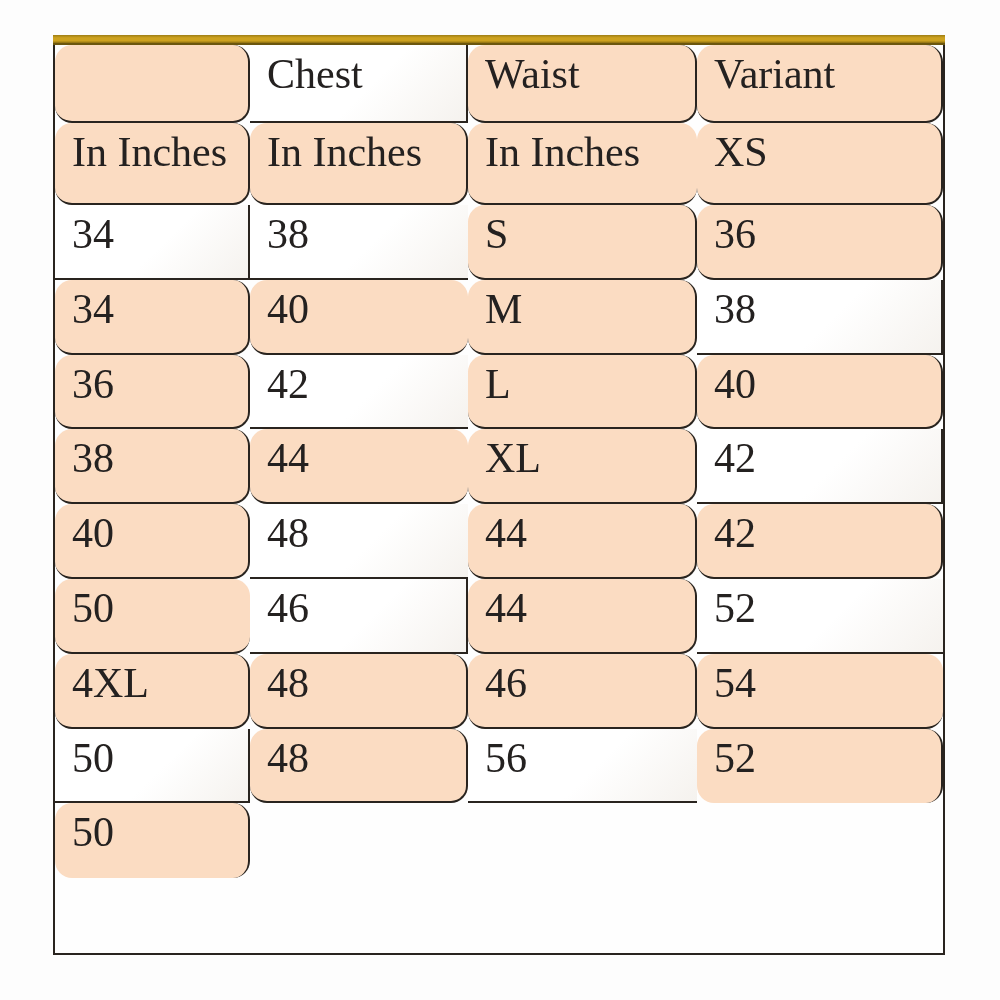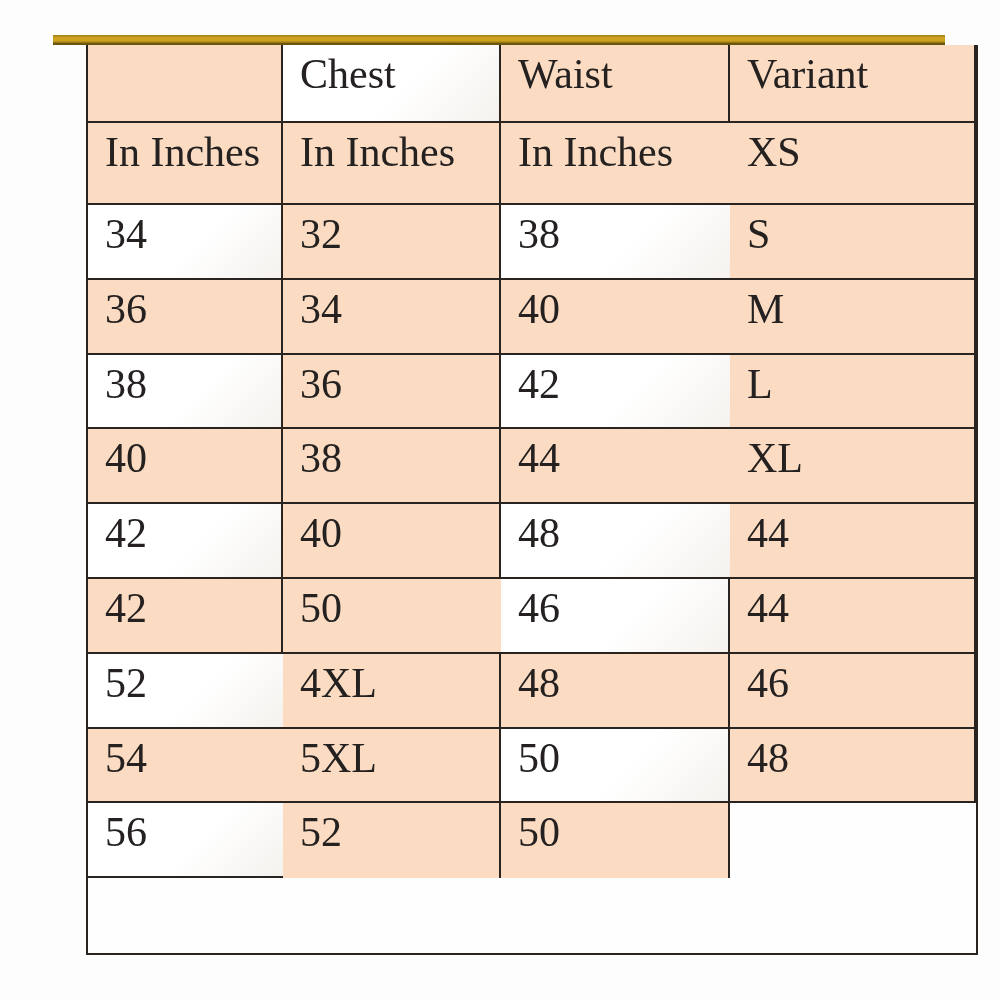--- a/index.html
+++ b/index.html
@@ -24,32 +24,31 @@
     border-bottom:2px solid var(--accent-gold-dark);
   }
   .grid{
     display:grid;
     grid-template-columns:195px 218px 229px 246px;
     grid-template-rows:78px 82px repeat(10,74.8px);
     border:2px solid var(--grid-border);
     border-top:none;
     width:888px;
     background:var(--cell-white);
-    margin-left:33px;
   }
   .cell{
     box-sizing:border-box;
     padding:6px 4px 0 17px;
     font-size:42px;
     line-height:1.1;
     color:var(--text);
     overflow:hidden;
     white-space:nowrap;
   }
-  .p{background:var(--cell-peach);}
+  .p{background:var(--cell-peach);border-radius:17px;}
   .w{background:linear-gradient(135deg,#ffffff 55%,#f5f2ee 100%);}
   .br{border-right:2px solid var(--grid-border);}
   .bb{border-bottom:2px solid var(--grid-border);}
 </style>
 </head>
 <body>
 
 <div class="chart-wrap">
   <div class="top-band"></div>
   <div class="grid">
@@ -58,21 +57,20 @@
     <div class="cell w br bb">Chest</div>
     <div class="cell p br bb">Waist</div>
 
     <div class="cell p br bb">Variant</div>
     <div class="cell p br bb">In Inches</div>
     <div class="cell p br bb">In Inches</div>
     <div class="cell p bb">In Inches</div>
 
     <div class="cell p br bb">XS</div>
     <div class="cell w br bb">34</div>
-    <div class="cell p br bb">32</div>
     <div class="cell w bb">38</div>
 
     <div class="cell p br bb">S</div>
     <div class="cell p br bb">36</div>
     <div class="cell p br bb">34</div>
     <div class="cell p bb">40</div>
 
     <div class="cell p br bb">M</div>
     <div class="cell w br bb">38</div>
     <div class="cell p br bb">36</div>
@@ -94,21 +92,20 @@
 
     <div class="cell w br bb">46</div>
     <div class="cell p br bb">44</div>
     <div class="cell w bb">52</div>
 
     <div class="cell p br bb">4XL</div>
     <div class="cell p br bb">48</div>
     <div class="cell p br bb">46</div>
     <div class="cell p bb">54</div>
 
-    <div class="cell p br bb">5XL</div>
     <div class="cell w br bb">50</div>
     <div class="cell p br bb">48</div>
     <div class="cell w bb">56</div>
 
     <div class="cell p br">52</div>
     <div class="cell p br">50</div>
 
   </div>
 </div>
 

